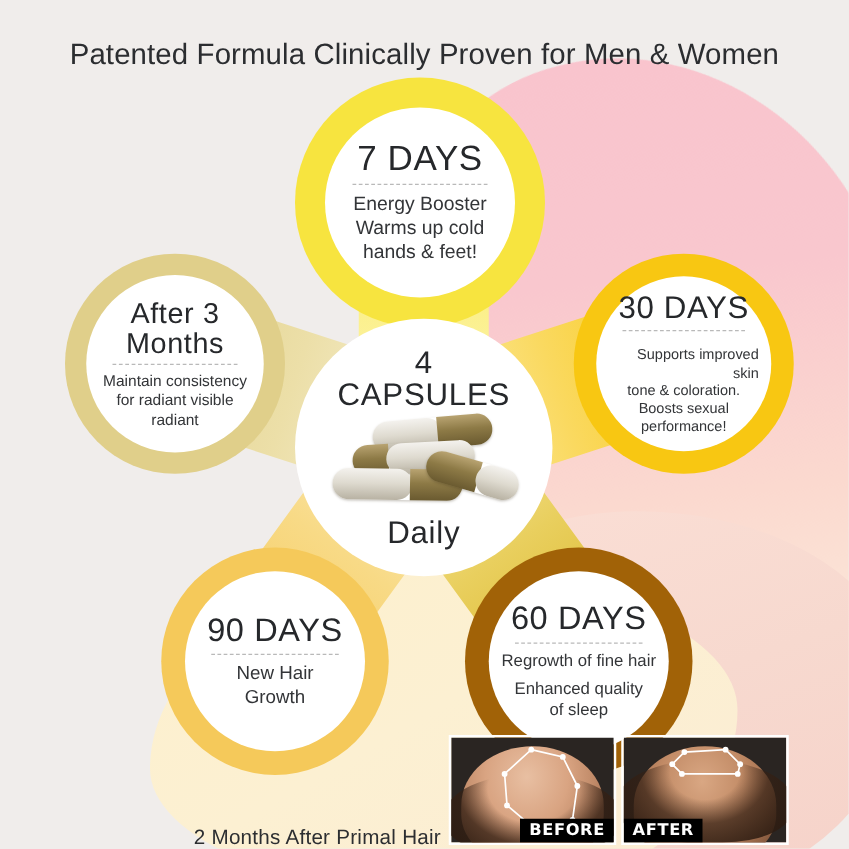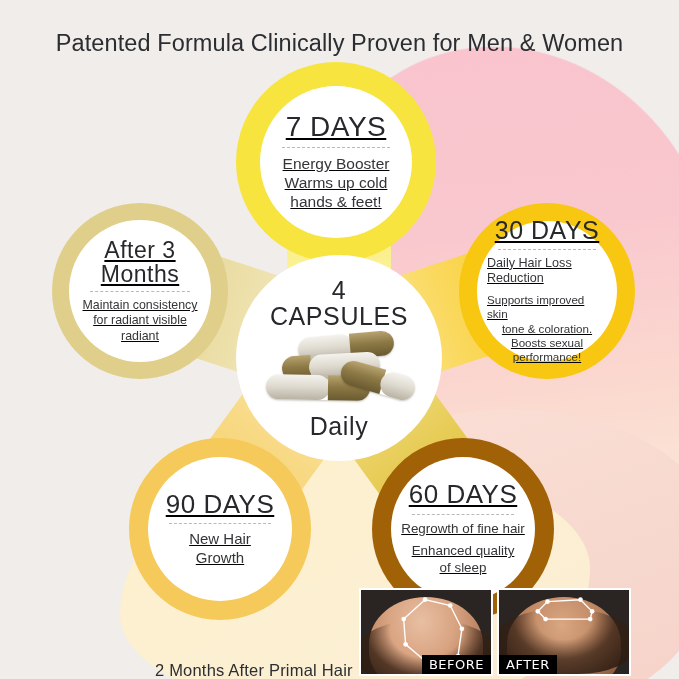--- a/index.html
+++ b/index.html
@@ -71,23 +71,22 @@
   }
   .node-inner{
     background:#ffffff;
     border-radius:50%;
     width:100%;height:100%;
     box-sizing:border-box;
     display:flex;
     flex-direction:column;
     align-items:center;
     justify-content:center;
-    text-align:left;
+    text-align:right;
     padding:6px 10px;
-    text-decoration:underline;
   }
   .n-title{
     color:#26282b;
     font-weight:400;
     letter-spacing:0.5px;
     line-height:1.05;
   }
   .divider{
     width:82%;
     border-top:1px dashed #b9b9b9;
@@ -203,21 +202,21 @@
     top:22%;
     background:radial-gradient(ellipse at 50% 14%, rgba(60,36,22,0) 28%, rgba(52,32,20,.72) 52%, #2b1b11 100%);
   }
   .poly{position:absolute;inset:0;}
   .badge{
     position:absolute;
     left:0;bottom:0;
     background:#000000;
     color:#ffffff;
     font-family:"DejaVu Sans",sans-serif;
-    font-weight:normal;
+    font-weight:bold;
     font-size:13px;
     letter-spacing:0.5px;
     padding:3px 7px 3px 7px;
     line-height:1;
   }
   #badge-before{ left:auto;right:0; }
 </style>
 </head>
 <body>
 
@@ -246,21 +245,20 @@
       <div class="n-line">Energy Booster</div>
       <div class="n-line">Warms up cold</div>
       <div class="n-line">hands &amp; feet!</div>
     </div>
   </div>
 
   <div class="node" id="node-30days">
     <div class="node-inner">
       <div class="n-title">30 DAYS</div>
       <div class="divider"></div>
-      <div class="n-line">Daily Hair Loss Reduction</div>
       <div class="n-sub">Supports improved skin</div>
       <div class="n-sub" style="margin-top:0">tone &amp; coloration.</div>
       <div class="n-sub" style="margin-top:0">Boosts sexual</div>
       <div class="n-sub" style="margin-top:0">performance!</div>
     </div>
   </div>
 
   <div class="node" id="node-60days">
     <div class="node-inner">
       <div class="n-title">60 DAYS</div>

